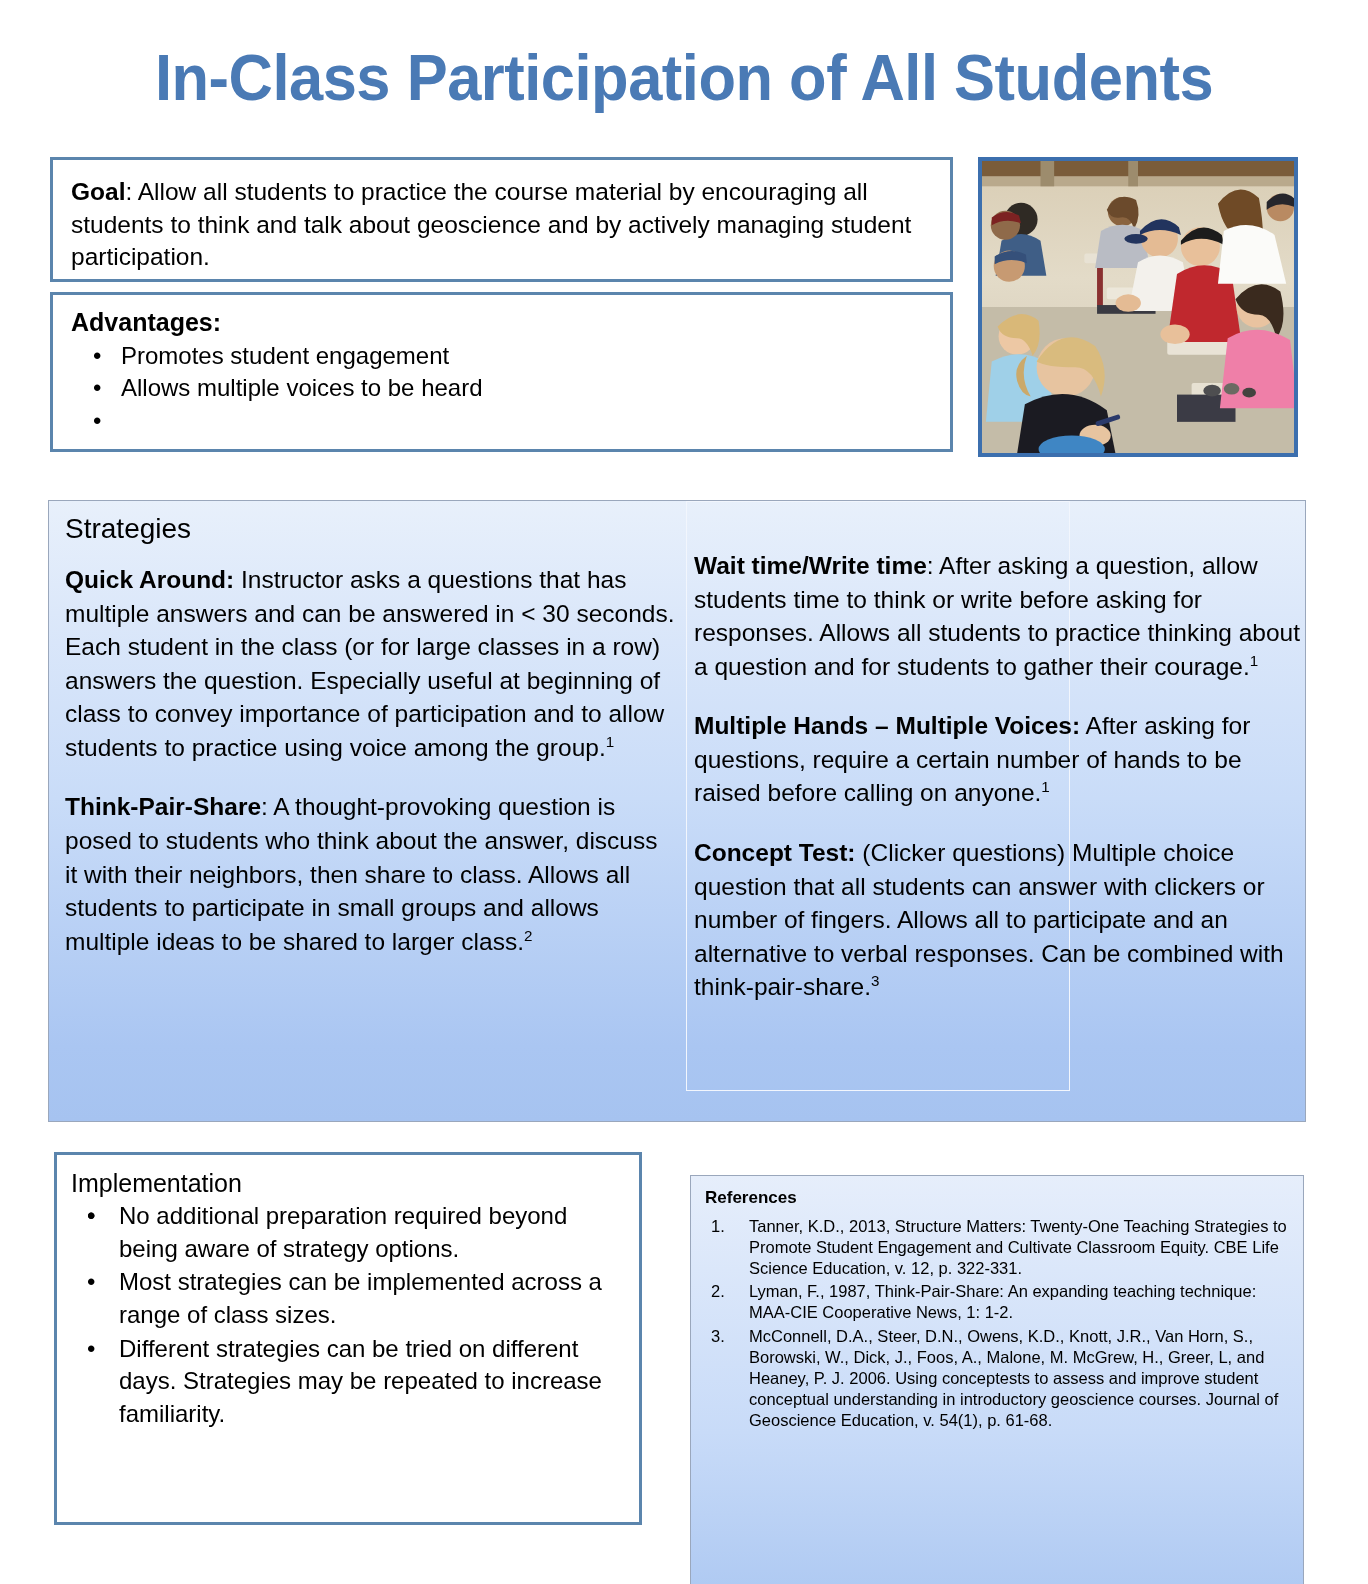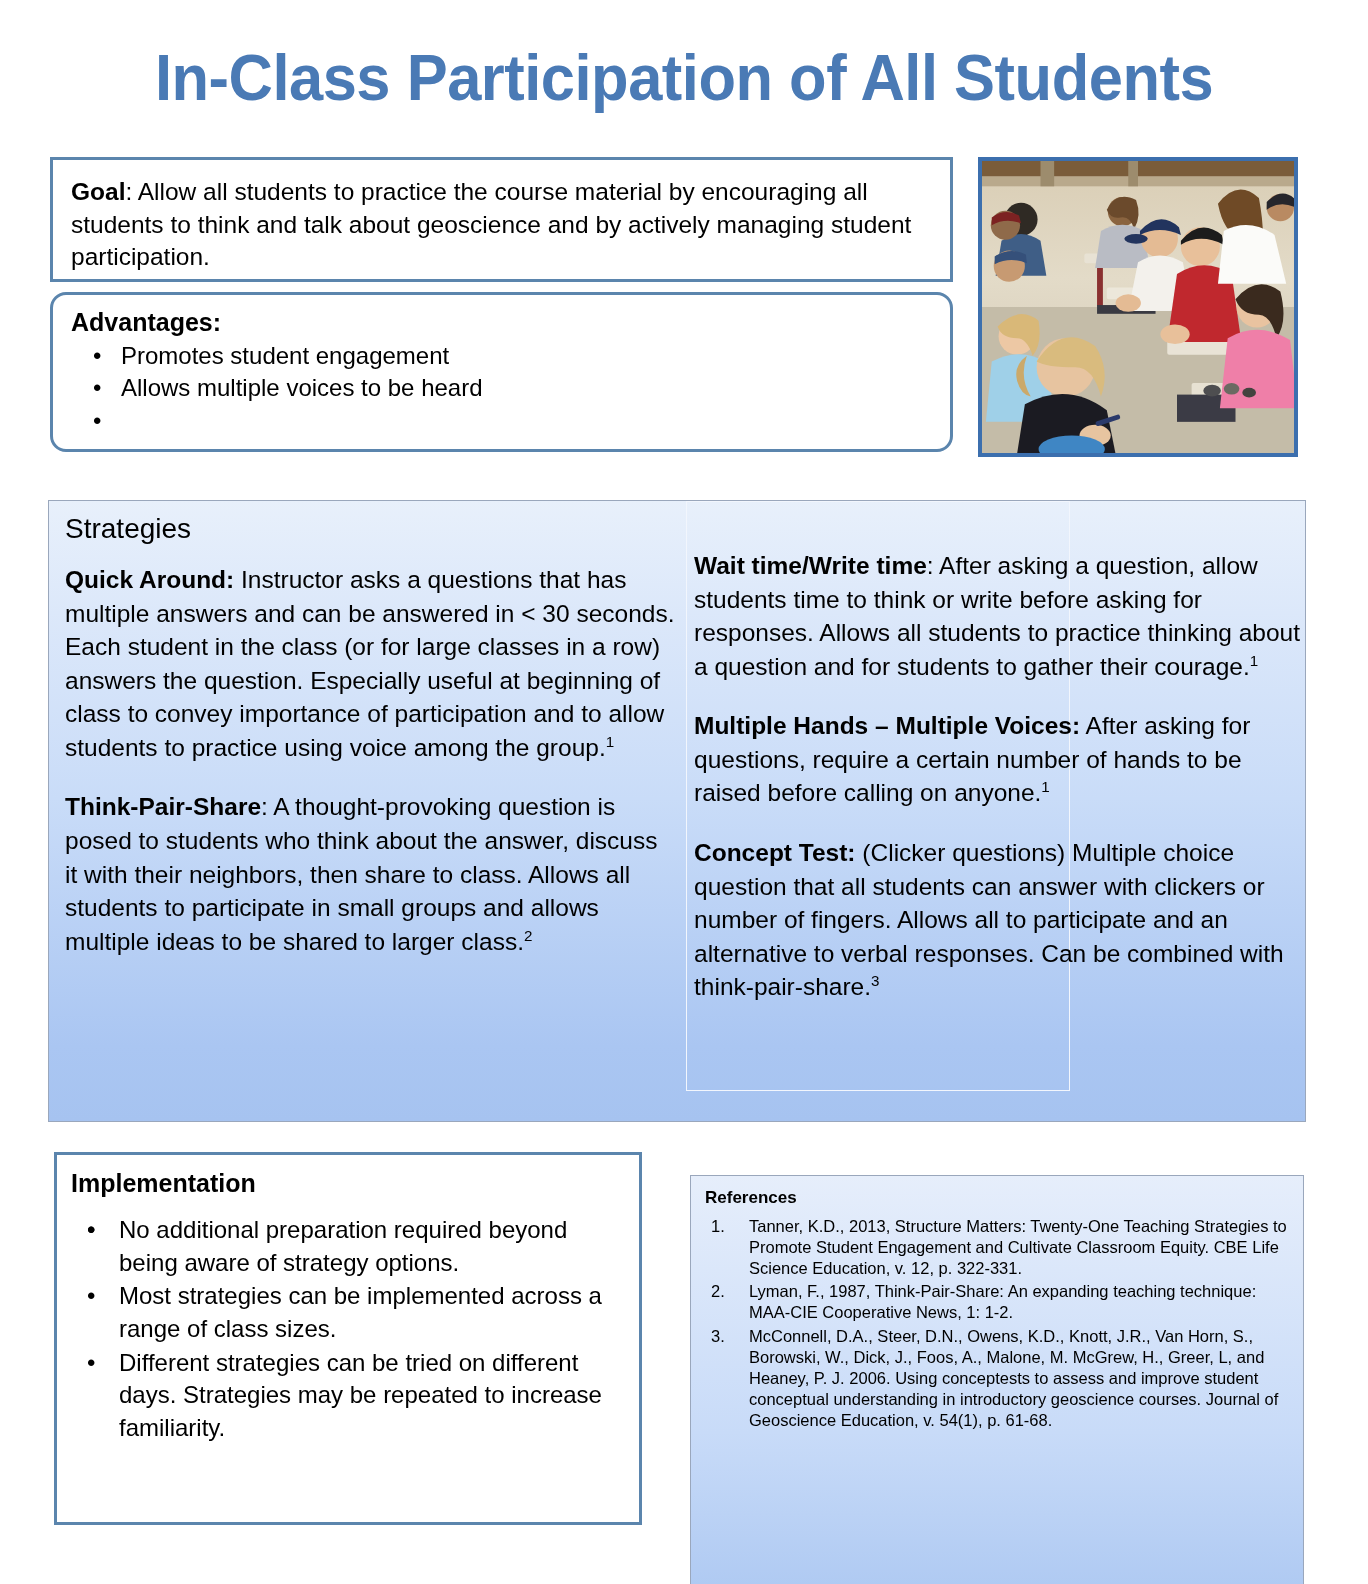--- a/index.html
+++ b/index.html
@@ -55,21 +55,20 @@
   }
   #goal-text .lead { font-weight: bold; }
 
   
   #advantages-box {
     left: 50px;
     top: 292px;
     width: 903px;
     height: 160px;
     padding: 13px 18px 0 18px;
-    border-radius: 16px;
   }
   #advantages-heading {
     font-size: 25px;
     font-weight: bold;
     margin-bottom: 3px;
   }
   .adv-list {
     list-style: none;
     margin: 0;
     padding: 0;
@@ -150,22 +149,22 @@
   
   #implementation-box {
     left: 54px;
     top: 1152px;
     width: 588px;
     height: 373px;
     padding: 14px 14px 0 14px;
   }
   #implementation-heading {
     font-size: 25px;
-    font-weight: bold;
-    margin-bottom: 16px;
+    font-weight: normal;
+    margin-bottom: 2px;
   }
   .impl-list {
     list-style: none;
     margin: 0;
     padding: 0;
   }
   .impl-list li {
     font-size: 24px;
     line-height: 1.36;
     position: relative;

